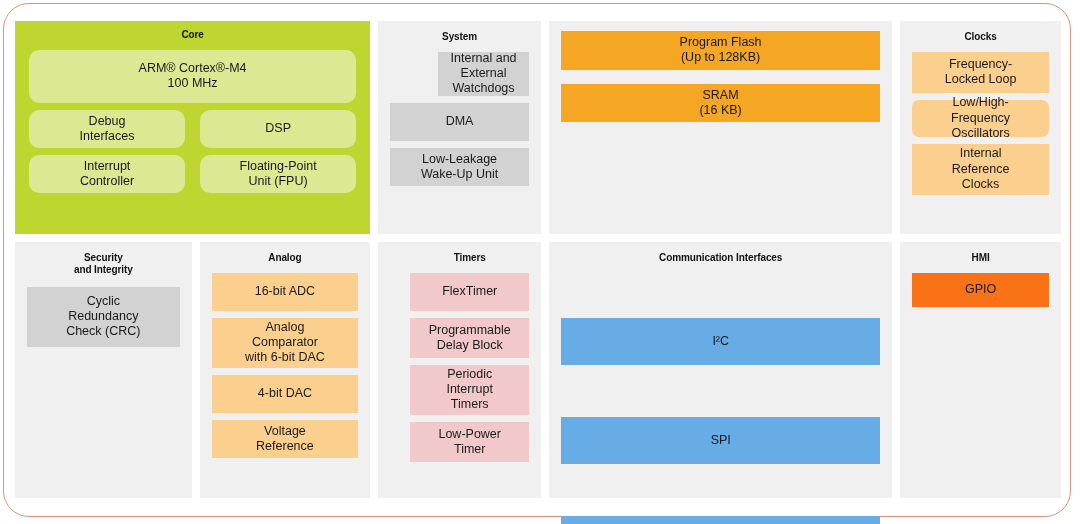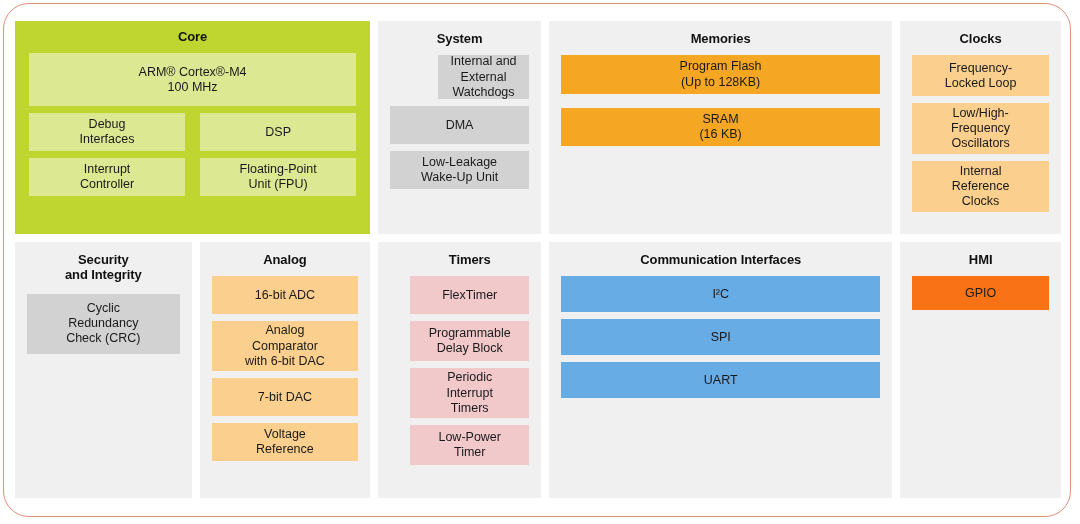--- a/index.html
+++ b/index.html
@@ -49,21 +49,21 @@
     flex-direction: column;
   }
   .panel-core {
     background: #bed62f;
     padding: 8px 14px 12px 14px;
   }
 
   .panel-title {
     text-align: center;
     font-weight: bold;
-    font-size: 13px;
+    font-size: 10px;
     color: #111111;
     line-height: 1.18;
     margin-bottom: 9px;
     letter-spacing: -0.1px;
   }
   .panel-title.two-line { margin-bottom: 11px; }
 
   .blocks {
     display: flex;
     flex-direction: column;
@@ -93,45 +93,45 @@
   .col-mem     { width: 346px; }
   .col-clocks  { width: 162px; }
 
   .col-security { width: 178px; }
   .col-analog   { width: 172px; }
   .col-timers   { width: 164px; padding-left: 32px; }
   .col-comm     { width: 346px; padding-left: 12px; }
   .col-hmi      { width: 162px; }
 
   
-  .fill-core-inner { background: #dde893; }
+  .fill-core-inner { background: #dde893; border-radius: 10px; }
   .fill-gray       { background: #d2d2d2; }
   .fill-orange     { background: #f5a623; }
   .fill-amber      { background: #fbcf8d; }
   .fill-pink       { background: #f2c9cb; }
   .fill-blue       { background: #68ace5; }
   .fill-yellow     { background: #f97316; }
 
   
   .h-cpu    { height: 53px; }
   .h-core2  { height: 38px; }
   .h-sys3   { height: 44px; margin-left: 48px; }
   .h-sys1   { height: 38px; }
   .h-sys2   { height: 38px; }
   .h-mem    { height: 39px; }
   .h-clk1   { height: 41px; }
-  .h-clk2   { height: 51px; }
+  .h-clk2   { height: 37px; border-radius: 7px; }
   .h-clk3   { height: 51px; }
   .h-crc    { height: 60px; }
   .h-an1    { height: 38px; }
   .h-an2    { height: 50px; }
   .h-tm1    { height: 38px; }
   .h-tm2    { height: 40px; }
   .h-tm3    { height: 50px; }
-  .h-comm   { height: 36px; }
+  .h-comm   { height: 47px; margin-top: 45px; }
   .h-gpio   { height: 34px; }
 
   .mem-row { display: flex; gap: 14px; flex-direction: column; }
   .mem-row > .block { flex: 1; }
 </style>
 </head>
 <body>
 
 <div id="diagram-frame">
   <div id="grid">
@@ -161,21 +161,20 @@
       <div class="panel col-system">
         <div class="panel-title">System</div>
         <div class="blocks">
           <div class="block fill-gray h-sys3 multiline">Internal and<br>External<br>Watchdogs</div>
           <div class="block fill-gray h-sys1">DMA</div>
           <div class="block fill-gray h-sys2 multiline">Low-Leakage<br>Wake-Up Unit</div>
         </div>
       </div>
 
       <div class="panel col-mem">
-        <div class="panel-title">Memories</div>
         <div class="mem-row">
           <div class="block fill-orange h-mem multiline">Program Flash<br>(Up to 128KB)</div>
           <div class="block fill-orange h-mem multiline">SRAM<br>(16 KB)</div>
         </div>
       </div>
 
       <div class="panel col-clocks">
         <div class="panel-title">Clocks</div>
         <div class="blocks">
           <div class="block fill-amber h-clk1 multiline">Frequency-<br>Locked Loop</div>
@@ -195,21 +194,21 @@
         <div class="blocks">
           <div class="block fill-gray h-crc multiline">Cyclic<br>Redundancy<br>Check (CRC)</div>
         </div>
       </div>
 
       <div class="panel col-analog">
         <div class="panel-title">Analog</div>
         <div class="blocks">
           <div class="block fill-amber h-an1">16-bit ADC</div>
           <div class="block fill-amber h-an2 multiline">Analog<br>Comparator<br>with 6-bit DAC</div>
-          <div class="block fill-amber h-an1">7-bit DAC</div>
+          <div class="block fill-amber h-an1">4-bit DAC</div>
           <div class="block fill-amber h-an1 multiline">Voltage<br>Reference</div>
         </div>
       </div>
 
       <div class="panel col-timers">
         <div class="panel-title">Timers</div>
         <div class="blocks">
           <div class="block fill-pink h-tm1">FlexTimer</div>
           <div class="block fill-pink h-tm2 multiline">Programmable<br>Delay Block</div>
           <div class="block fill-pink h-tm3 multiline">Periodic<br>Interrupt<br>Timers</div>

